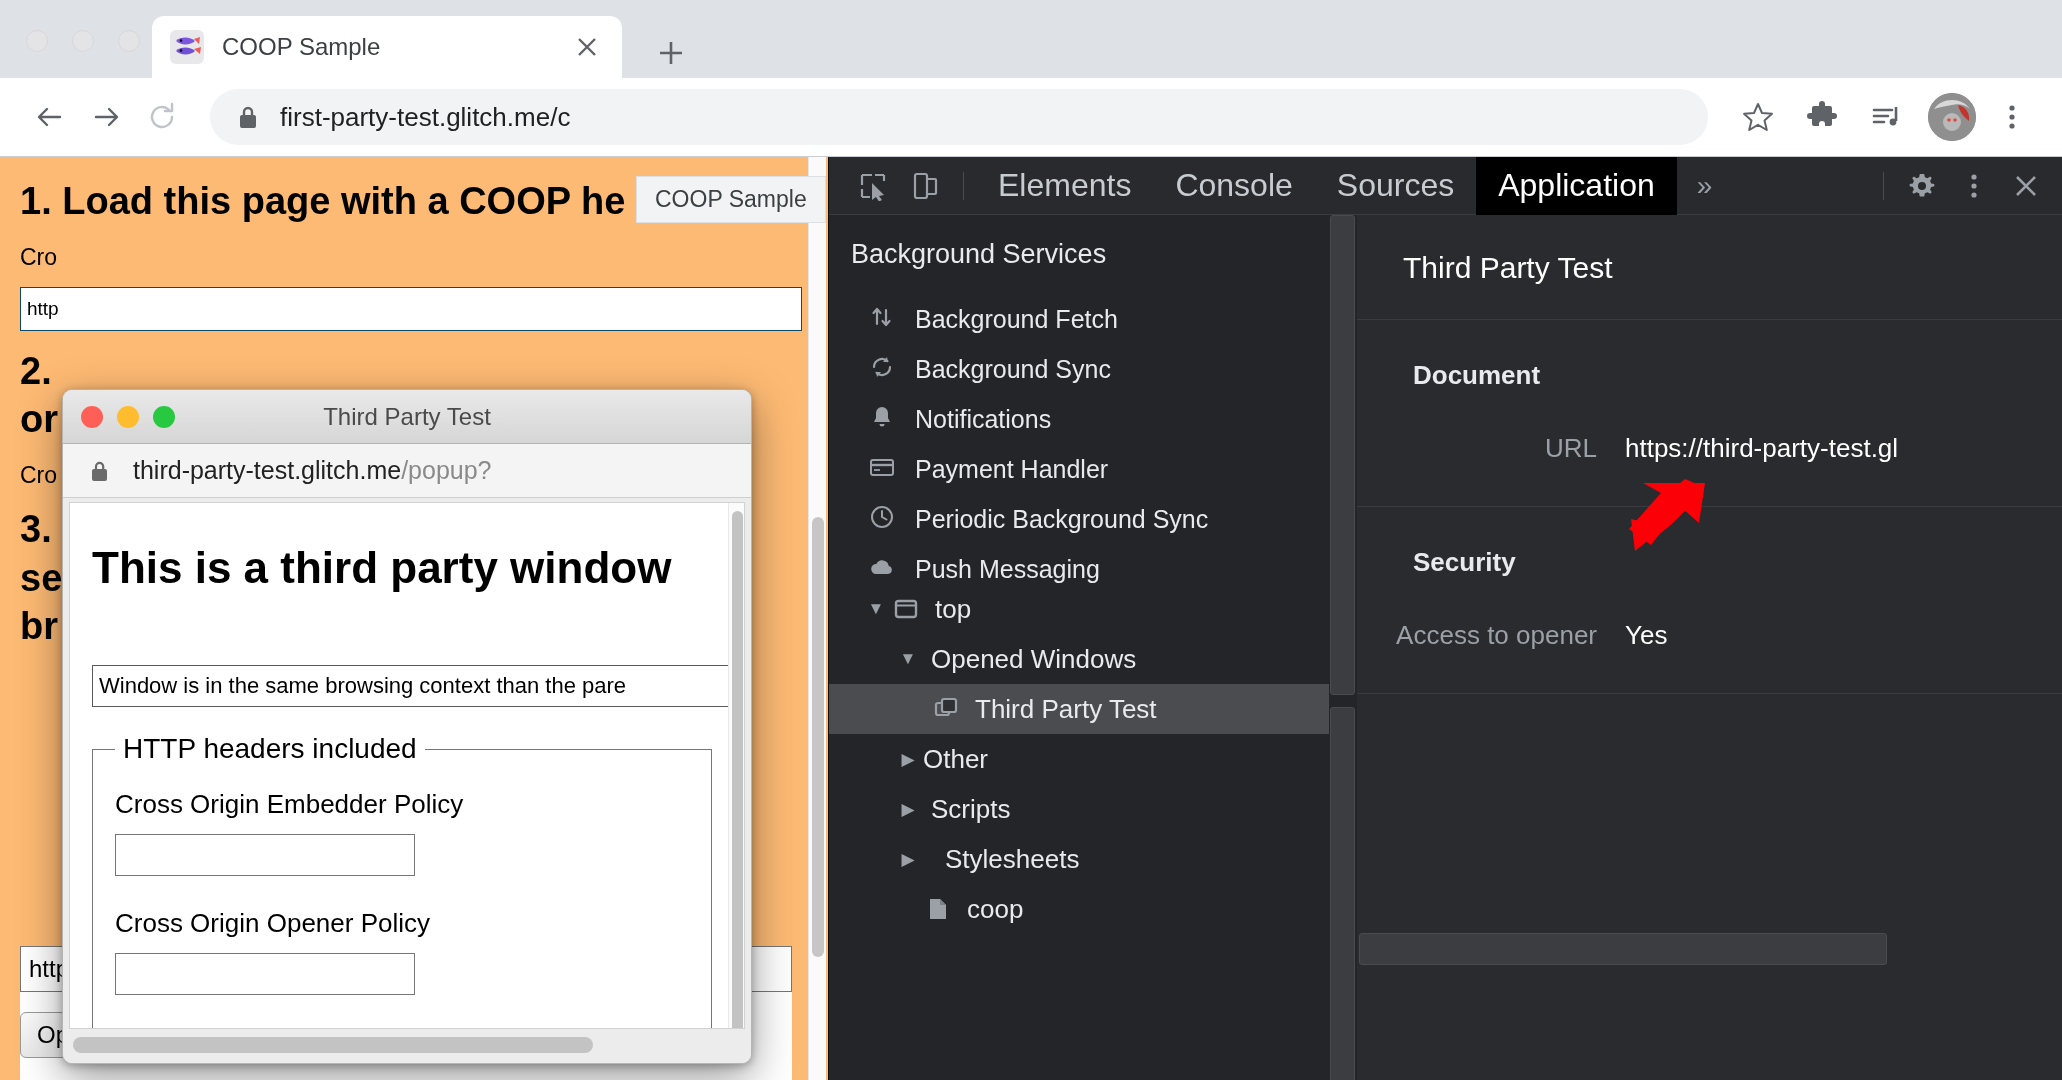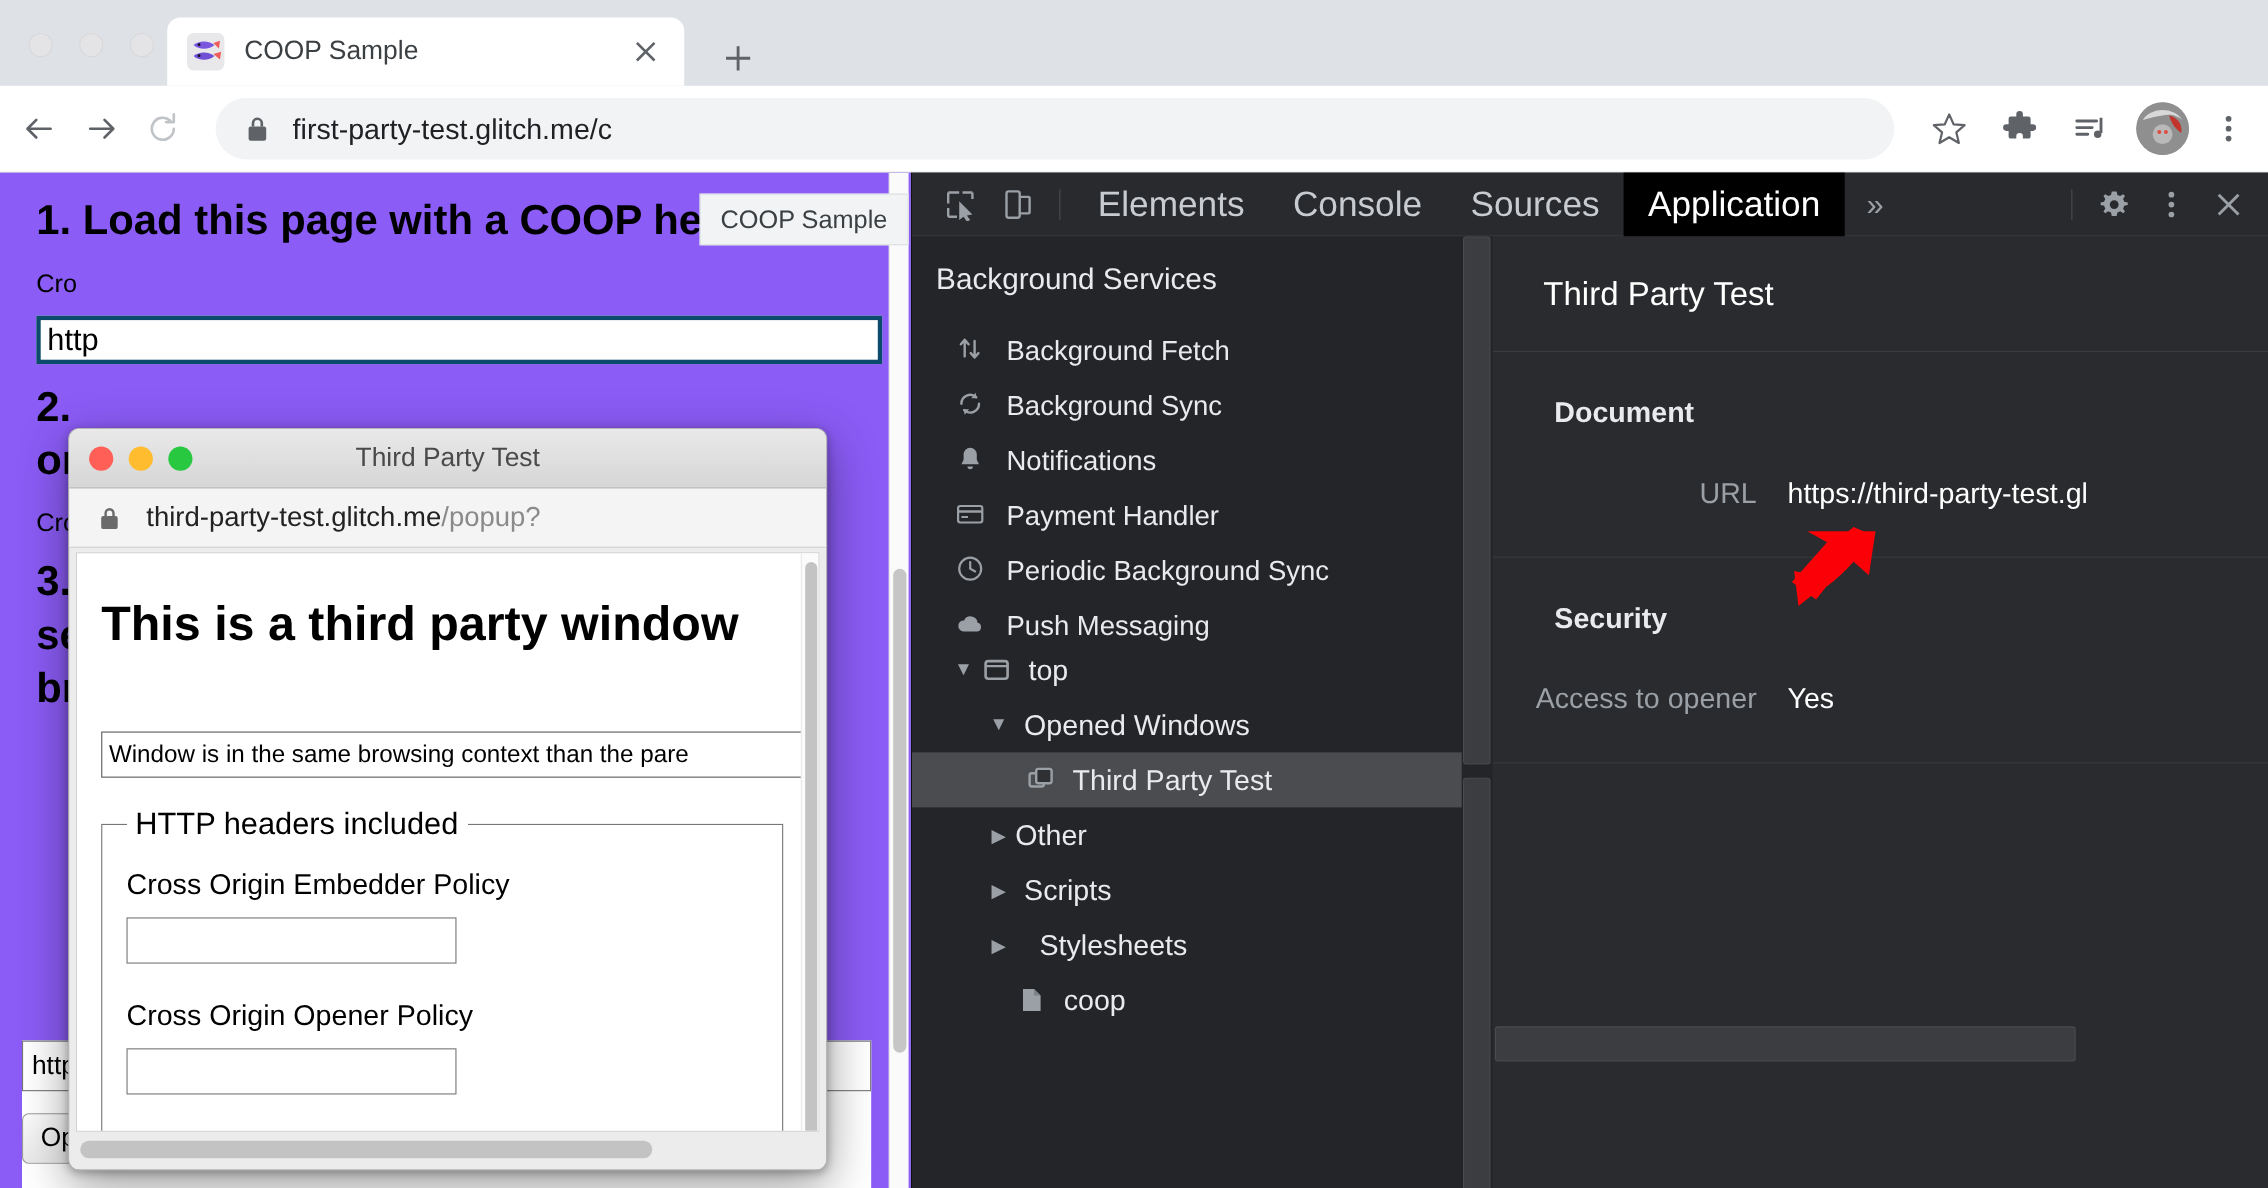--- a/index.html
+++ b/index.html
@@ -64,21 +64,21 @@
     width: 42px; height: 42px;
     display: flex; align-items: center; justify-content: center;
     color: #5f6368;
   }
 
   
   .toolbar {
     height: 78px;
     background: #ffffff;
     display: flex; align-items: center;
-    padding: 0 8px;
+    padding: 0 22px;
     position: relative;
   }
   .nav-btn {
     width: 56px; height: 56px; flex: 0 0 auto;
     display: flex; align-items: center; justify-content: center;
     color: #5f6368;
   }
   .nav-btn.disabled { color: #bdc1c6; }
   .omnibox {
     flex: 1 1 auto;
@@ -123,37 +123,37 @@
     flex: 1 1 auto;
     display: flex;
     min-height: 0;
     background: #ffffff;
     border-top: 1px solid #c9ccd0;
   }
 
   
   .page {
     width: 828px; flex: 0 0 828px;
-    background: #8b5cf6;
+    background: #fdba74;
     position: relative;
     overflow: hidden;
-    padding: 20px 26px 0 33px;
+    padding: 20px 26px 0 20px;
   }
   .page h2 {
     font-size: 38px; font-weight: bold; color: #000;
     line-height: 1.28; margin-bottom: 18px;
   }
   .page p {
     font-size: 23px; color: #000; margin-bottom: 16px;
     white-space: nowrap; overflow: hidden;
   }
   .page input.txt {
     width: 100%; height: 44px;
-    border: 4px solid #0c4a6e;
-    font-size: 28px; padding: 2px 6px;
+    border: 1px solid #0c4a6e;
+    font-size: 19px; padding: 2px 6px;
     font-family: "Liberation Sans", sans-serif;
     background: #fff; color:#000;
     margin-bottom: 16px;
   }
   .page-scrollbar {
     position: absolute; right: 2px; top: 0; bottom: 0;
     width: 18px; background: #fafafa;
     border-left: 1px solid #e6e6e6;
   }
   .page-scrollbar .thumb {

